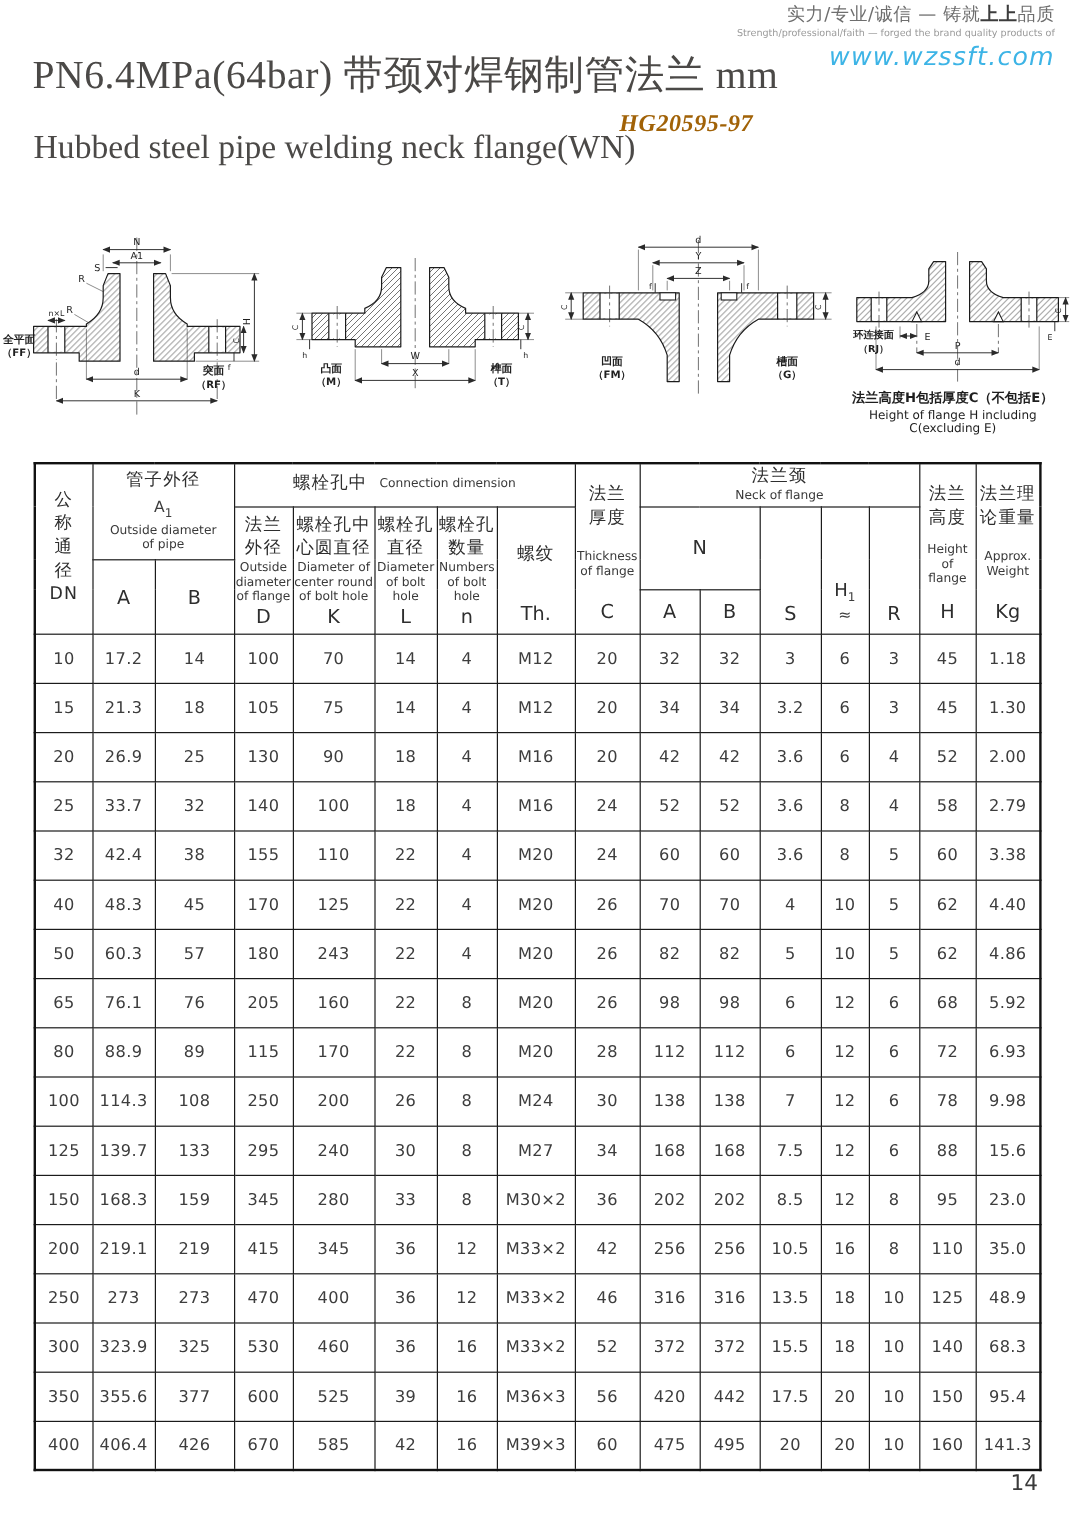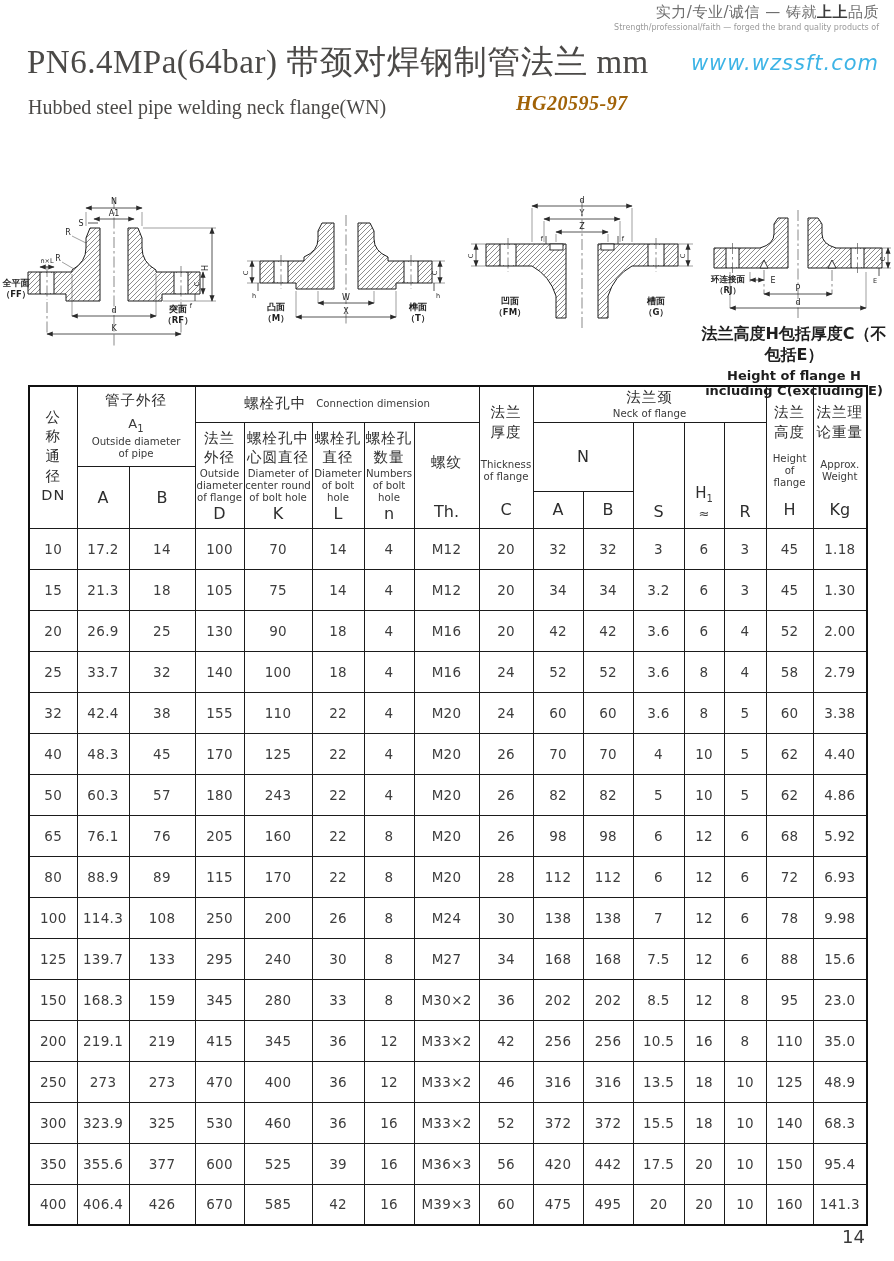--- a/index.html
+++ b/index.html
@@ -6,41 +6,41 @@
   html,body { background:#ffffff; }
   body {
     width:894px; height:1261px; position:relative; overflow:hidden;
     font-family:"DejaVu Sans","Liberation Sans",sans-serif; color:#3d3d3d;
   }
   
   .top-right { position:absolute; top:3px; right:15px; text-align:right; }
   .tag-cn { font-size:15px; color:#6e6e6e; letter-spacing:0.5px; }
   .tag-cn b { color:#3c3c3c; }
   .tag-en { font-size:8px; color:#9a9a9a; margin-top:1px; }
-  .website { font-size:21px; font-style:italic; color:#3db4e6; margin-top:19px; letter-spacing:1px; }
+  .website { font-size:21px; font-style:italic; color:#3db4e6; margin-top:3px; letter-spacing:1px; }
   
   .title-block { position:absolute; left:27px; top:40px; width:840px;font-family:Liberation Serif, serif; }
   .title-main { font-size:33px; color:#4b4947; letter-spacing:0.5px; white-space:nowrap; }
   .title-sub-row { position:relative; margin-top:7px; height:26px; }
-  .title-sub { position:absolute; left:1px; top:4px; font-size:20px; color:#4b4947; }
+  .title-sub { position:absolute; left:1px; top:16px; font-size:28px; color:#4b4947; }
   .title-std { position:absolute; left:489px; top:0; font-size:20px; font-weight:bold; font-style:italic; color:#a16207; letter-spacing:0.5px; }
   
   .diag { position:absolute; }
   svg text { font-family:"DejaVu Sans","Liberation Sans",sans-serif; fill:#1f1f1f; }
   .face-cn { font-size:9px; font-weight:bold; }
   .face-code { font-size:8.5px; font-weight:bold; }
   .dimtxt { font-size:8px; }
   .dimtxt-s { font-size:6.5px; }
   .ext { stroke:#2a2a2a; stroke-width:0.45; }
   .dim { stroke:#2a2a2a; stroke-width:0.8; fill:none; }
   .cl  { stroke:#3a3a3a; stroke-width:0.6; stroke-dasharray:11 3 2.5 3; }
   .edge { stroke:#1c1c1c; stroke-width:1; }
   .note { position:absolute; left:694px; top:324px; width:200px; text-align:center; color:#1e1e1e; }
-  .note-cn { font-size:16px; font-weight:bold; }
-  .note-en { font-size:13px; font-weight:bold; margin-top:2px; }
+  .note-cn { font-size:11px; font-weight:bold; }
+  .note-en { font-size:10px; font-weight:normal; margin-top:2px; }
   
   table.spec { position:absolute; left:28px; top:385px; width:838px; border-collapse:collapse; table-layout:fixed; }
   table.spec th, table.spec td { border:1.5px solid #1b1b1b; text-align:center; vertical-align:middle; font-weight:normal; padding:0; }
   table.spec { border:2px solid #111; }
   tr.hr1 { height:36px; } tr.hr2 { height:44px; } tr.hr3 { height:25px; } tr.hr4 { height:37px; }
   tbody tr { height:41px; }
   tbody td { font-size:13.5px; color:#3d3d3d; letter-spacing:0.3px; }
   .cn15 { font-size:14.5px; color:#2e2e2e; letter-spacing:1px; white-space:pre-line; line-height:1.35; }
   .en10 { font-size:10.2px; color:#3a3a3a; white-space:pre-line; line-height:1.18; }
   .letter { font-size:16px; color:#2e2e2e; }

